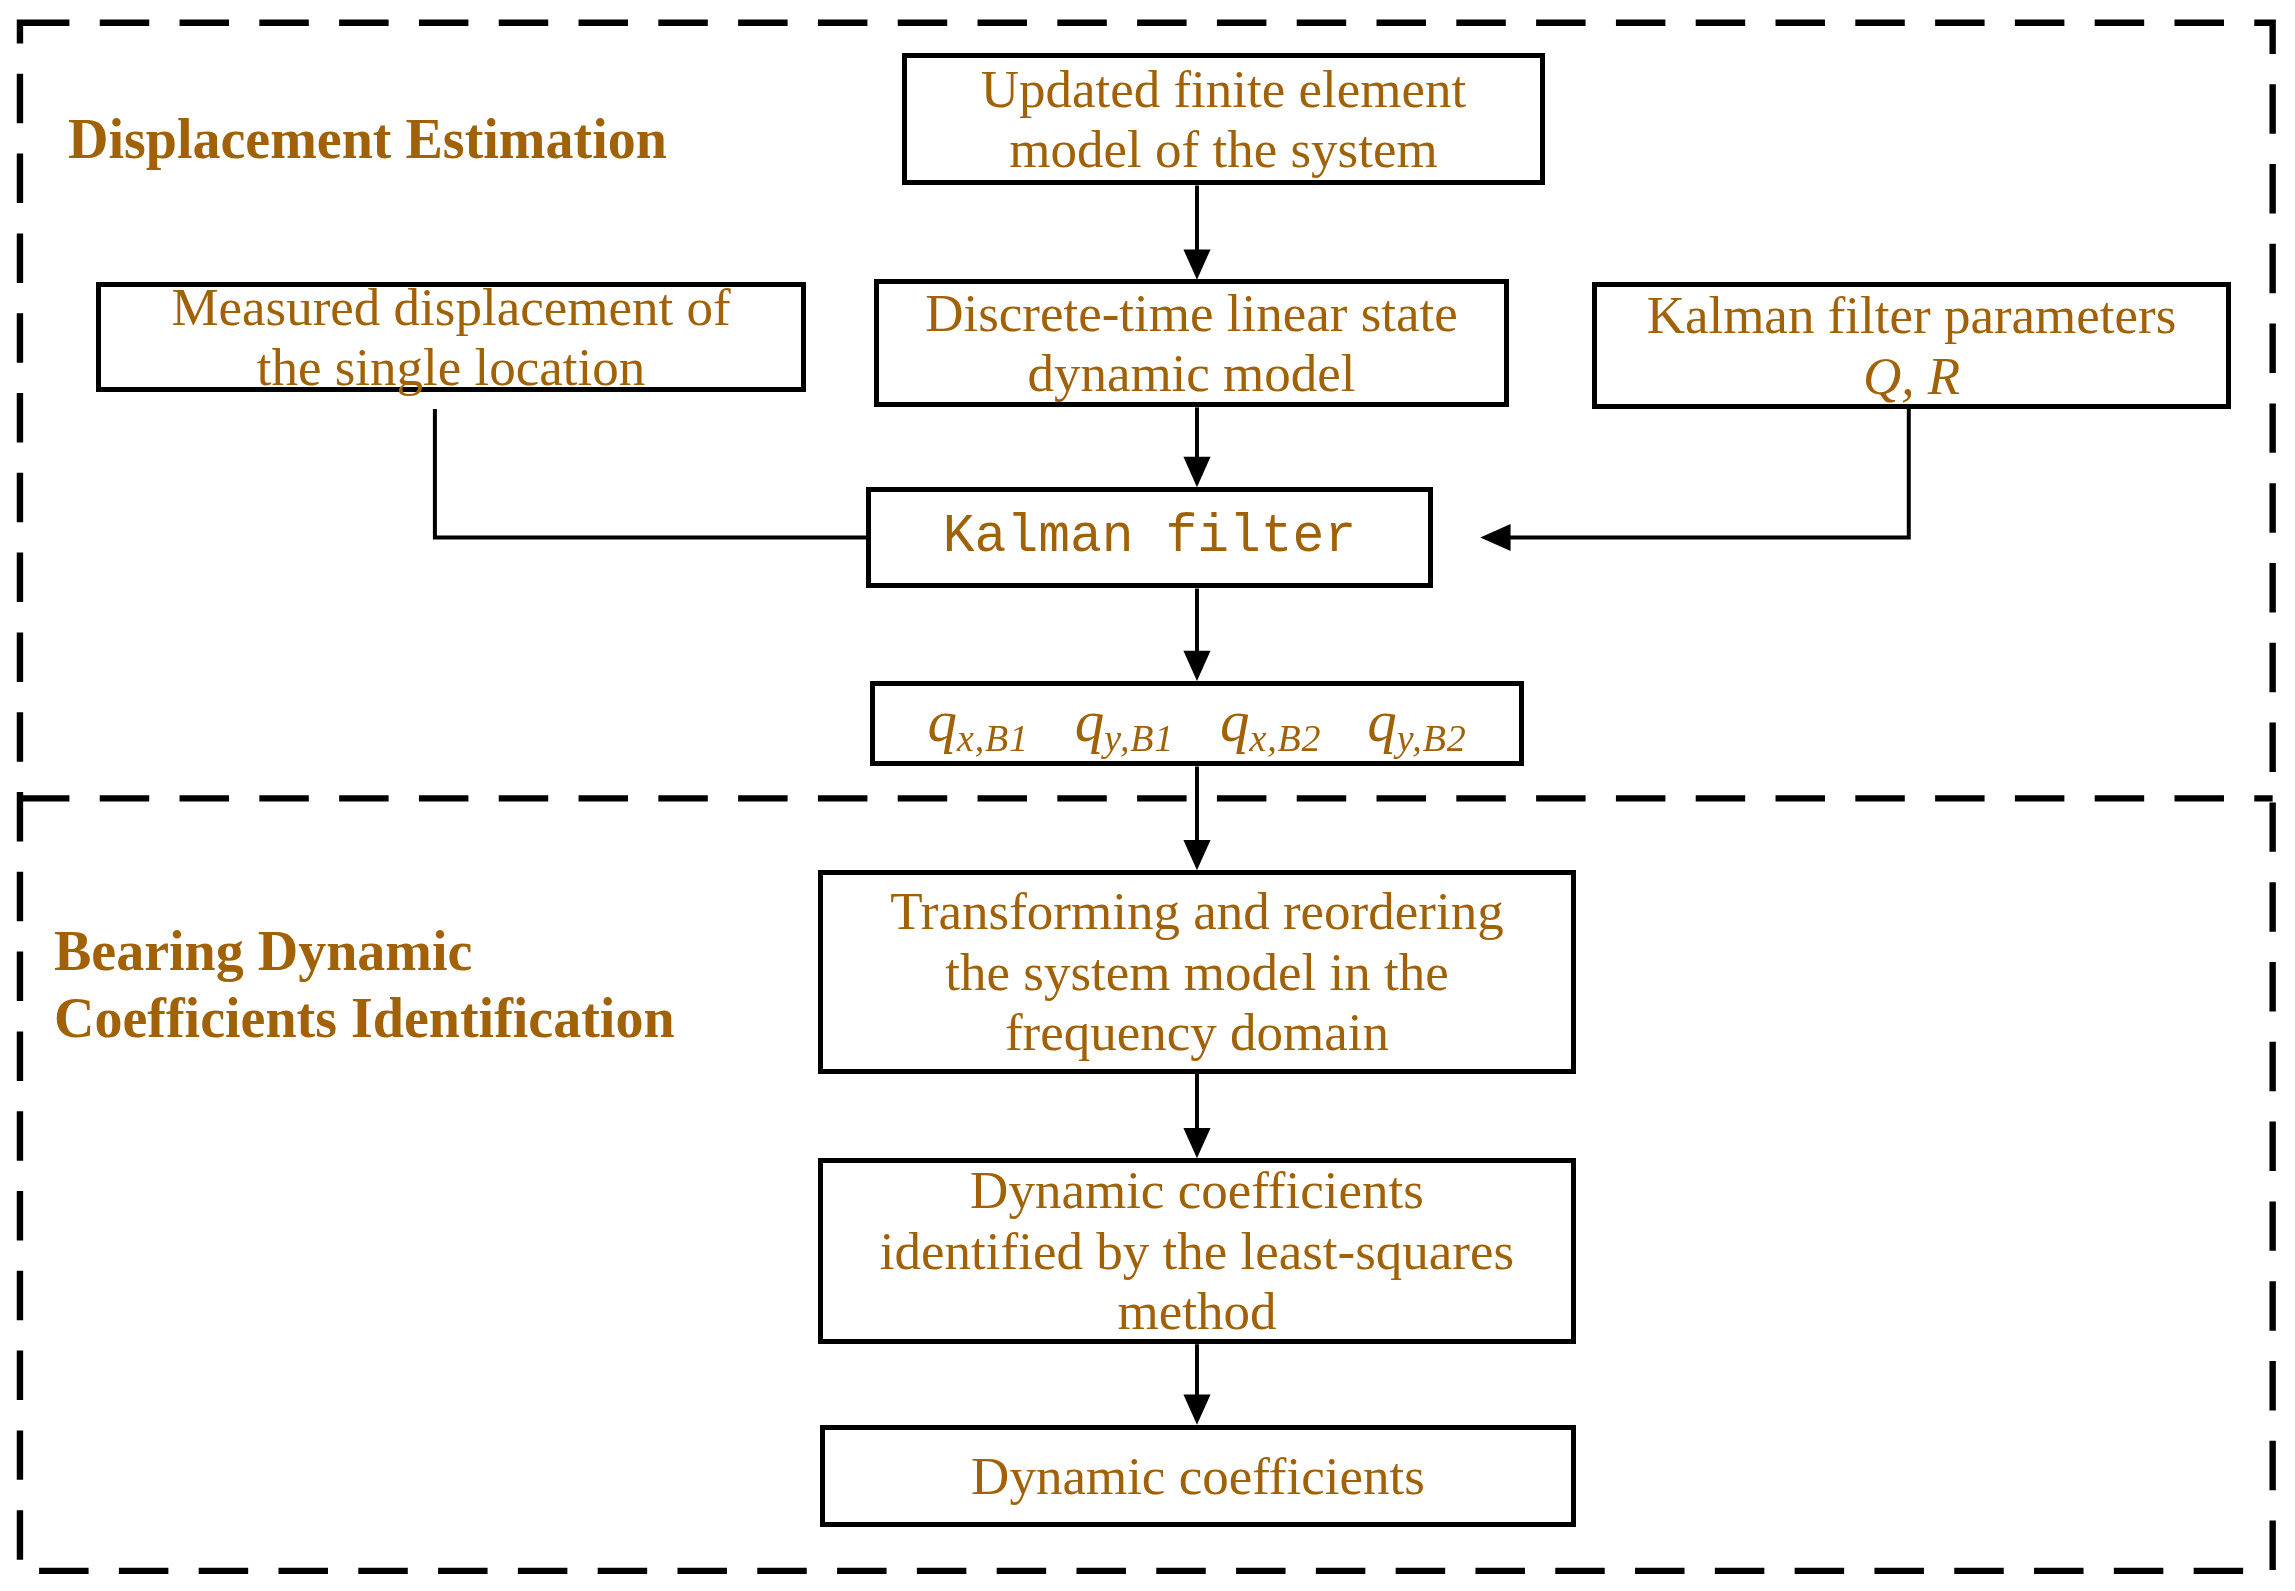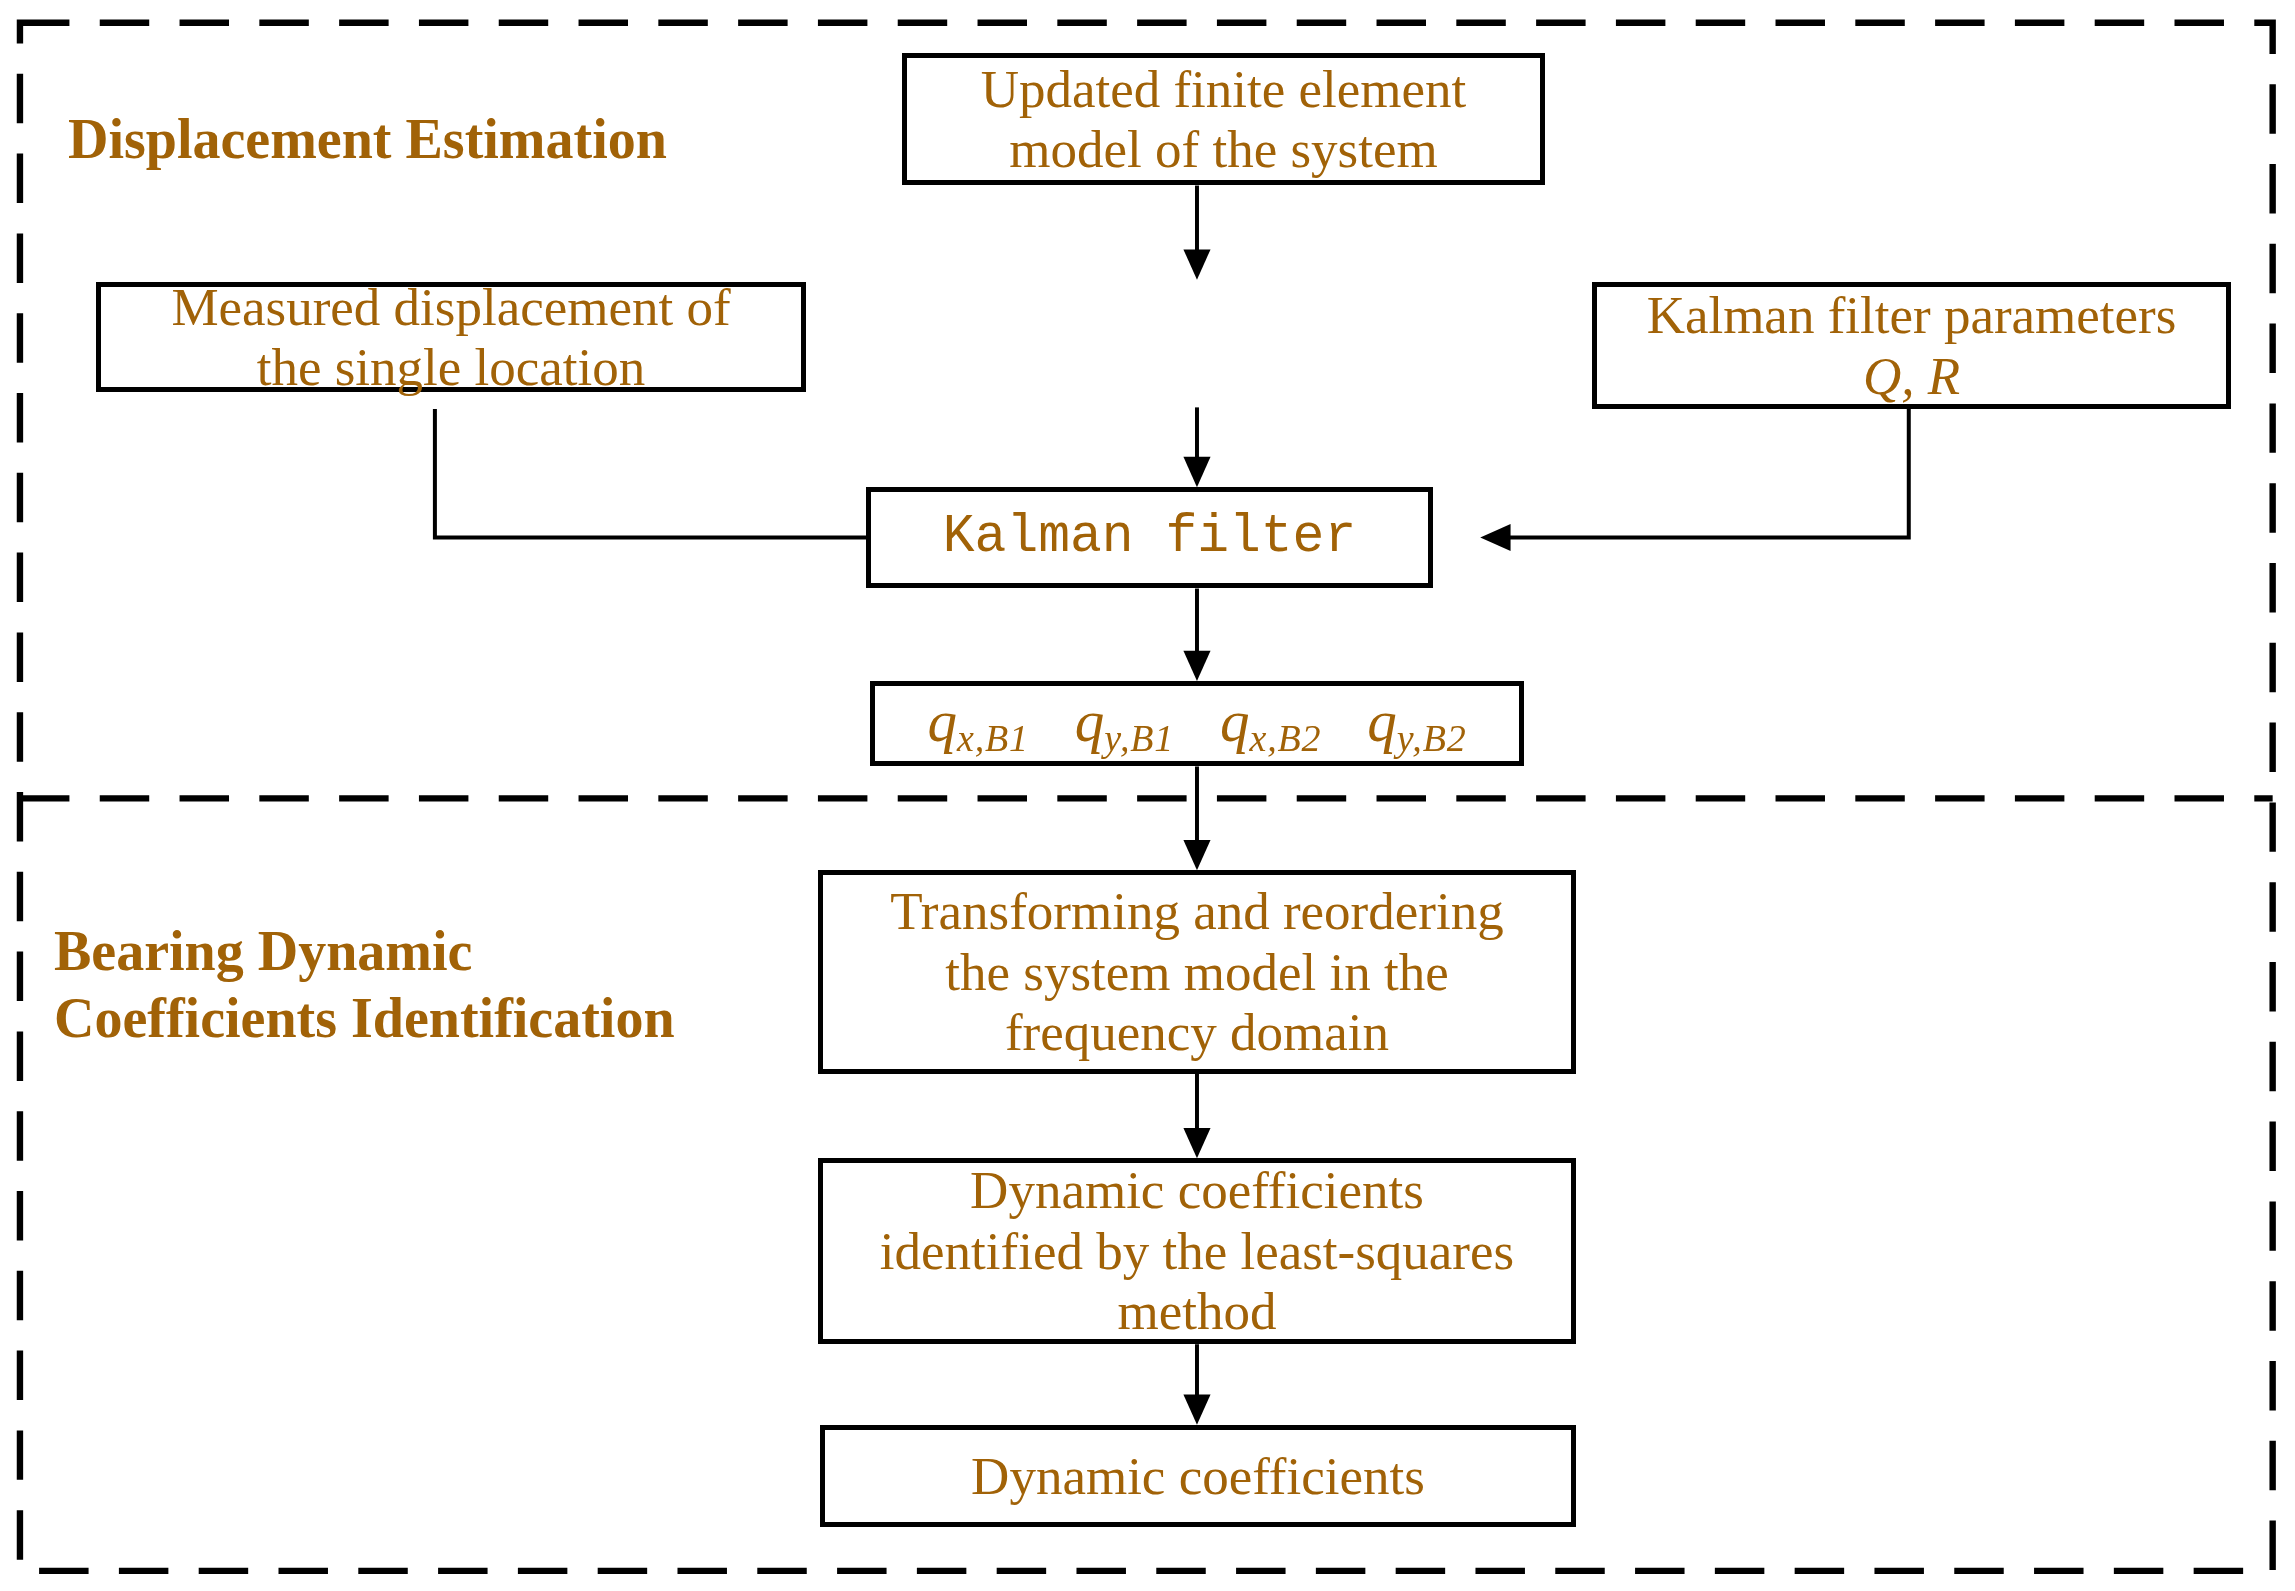--- a/index.html
+++ b/index.html
@@ -83,20 +83,22 @@
 
   <div class="section-label" style="left:54px; top:918px;">Bearing Dynamic
 Coefficients Identification</div>
 
   <div class="flowbox multiline" style="left:902px; top:53px; width:643px; height:132px;">Updated finite element
 model of the system</div>
 
   <div class="flowbox multiline" style="left:96px; top:282px; width:710px; height:110px;">Measured displacement of
 the single location</div>
 
+  <div class="flowbox multiline" style="left:874px; top:279px; width:635px; height:128px;">Discrete-time linear state
+dynamic model</div>
 
   <div class="flowbox" style="left:1592px; top:282px; width:639px; height:127px;">
     <span>
       <span>Kalman filter parameters</span>
       <span class="param-line2">Q, R</span>
     </span>
   </div>
 
   <div class="flowbox" style="left:866px; top:487px; width:567px; height:101px;font-family:Liberation Mono, monospace;">Kalman filter</div>
 

